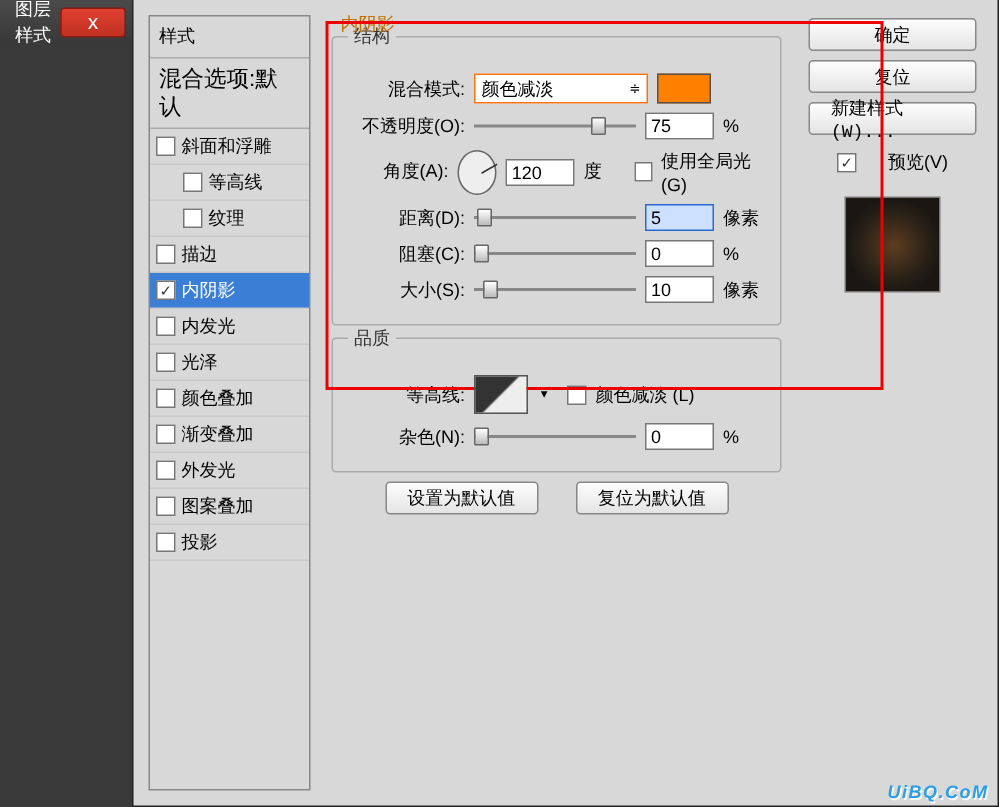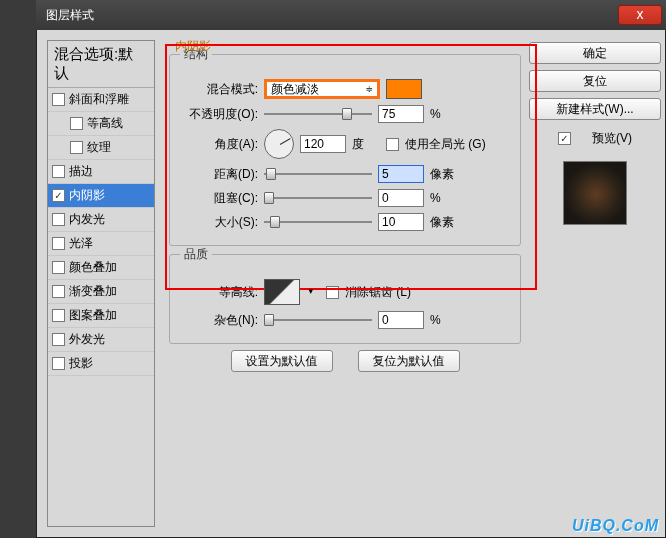--- a/index.html
+++ b/index.html
@@ -1,68 +1,69 @@
 <!DOCTYPE html>
 <html><head>
 <meta charset="utf-8">
 <style>
 * { box-sizing: border-box; margin: 0; padding: 0; font-family: "Microsoft YaHei", sans-serif; font-size: 12px; }
 body { background: #f0f0f0; width: 666px; height: 538px; overflow: hidden; }
-.dialog { width: 666px; height: 538px; background: #3a3a3a; display: flex; flex-direction: column; padding-left: 36px; }
+.dialog { width: 666px; height: 538px; background: #3a3a3a; display: flex; flex-direction: row; }
 .titlebar { height: 30px; background: linear-gradient(#4a4a4a, #383838); display: flex; align-items: center; padding: 0 4px 0 10px; color: #fff; }
 .titlebar-title { flex: 1; }
 .close-btn { width: 44px; height: 20px; background: linear-gradient(#e04030, #c03020); border: 1px solid #8a1a12; border-radius: 3px; color: #fff; text-align: center; line-height: 16px; font-size: 14px; }
 .body { flex: 1; background: #d8d8d8; display: flex; padding: 10px 10px 10px 10px; gap: 6px; position: relative; border: 1px solid #222; border-top: none; }
 .left-panel { width: 108px; background: #d8d8d8; border: 1px solid #888; }
 .left-head { padding: 5px 6px; border-bottom: 1px solid #aaa; }
 .left-sub { padding: 4px 6px; border-bottom: 1px solid #aaa; font-size: 15px; }
 .style-row { display: flex; align-items: center; padding: 3px 4px; gap: 4px; border-bottom: 1px solid #c8c8c8; }
 .style-row.selected { background: #3a7ed6; color: #fff; }
 .style-row.sub { padding-left: 22px; }
 .cb { width: 13px; height: 13px; border: 1px solid #777; background: #fff; display: inline-flex; align-items: center; justify-content: center; font-size: 10px; color: #333; }
 .cb.checked::after { content: "✓"; }
 .mid-panel { flex: 1; position: relative; padding: 6px 8px; }
 .highlight-box { position: absolute; left: 4px; top: 4px; width: 372px; height: 246px; border: 2px solid #e00; pointer-events: none; }
 .section-label { position: absolute; left: 14px; top: -2px; color: #c07000; font-size: 12px; }
 fieldset { border: 1px solid #aaa; border-radius: 3px; padding: 10px 10px 8px 10px; }
 legend { padding: 0 4px; color: #333; }
 .row { display: flex; align-items: center; margin: 6px 0; gap: 6px; }
 .row-label { width: 78px; text-align: right; }
-.dropdown { width: 116px; height: 20px; border: 3px solid #f97316; background: #fff; padding: 1px 4px; display: flex; align-items: center; justify-content: space-between; }
+.dropdown { width: 116px; height: 20px; border: 1px solid #f97316; background: #fff; padding: 1px 4px; display: flex; align-items: center; justify-content: space-between; }
 .dropdown .arr { font-size: 9px; }
 .swatch { width: 36px; height: 20px; background: #ff7f00; border: 1px solid #555; }
 .slider { position: relative; width: 108px; height: 14px; }
 .slider-track { position: absolute; top: 6px; left: 0; right: 0; height: 2px; background: #888; }
 .slider-thumb { position: absolute; top: 1px; width: 10px; height: 12px; background: linear-gradient(#fff,#bbb); border: 1px solid #666; border-radius: 1px; }
 .numbox { width: 46px; height: 18px; border: 1px solid #777; background: #fff; padding: 1px 3px; text-align: left; }
 .numbox.active { border: 1px solid #2a6ad0; background: #cde0ff; }
 .unit { min-width: 28px; }
 .angle-widget { width: 30px; height: 30px; border: 1px solid #666; border-radius: 50%; background: #eee; position: relative; }
 .angle-widget::after { content: ""; position: absolute; width: 12px; height: 1px; background: #333; top: 14px; left: 15px; transform-origin: left center; transform: rotate(-30deg); }
 .contour-swatch { width: 36px; height: 26px; border: 1px solid #555; background: linear-gradient(135deg, #333 0%, #333 48%, #eee 52%, #eee 100%); position: relative; }
 .contour-swatch .carr { position: absolute; right: -14px; top: 6px; font-size: 9px; }
 .btn { height: 22px; border: 1px solid #888; background: linear-gradient(#fdfdfd,#e4e4e4); border-radius: 3px; padding: 0 14px; display: inline-flex; align-items: center; justify-content: center; }
 .btn-row { display: flex; gap: 25px; justify-content: center; margin-top: 6px; }
 .right-panel { width: 120px; display: flex; flex-direction: column; gap: 6px; padding-top: 2px; align-items: center; }
-.right-panel .btn { width: 132px; }
+.right-panel .btn { width: 112px; font-family: Liberation Mono, monospace; }
 .preview-row { display: flex; align-items: center; gap: 21px; margin-top: 4px; }
 .preview-box { width: 64px; height: 64px; border: 1px solid #777; background: radial-gradient(circle at 32px 32px, #5a3a20 2px, #2a2218 22px, #1a1612 32px); margin-top: 8px; }
-.watermark { position: absolute; right: 6px; bottom: 2px; font-size: 16px; font-weight: bold; font-style: italic; color: #2a9fe8; text-shadow: 1px 1px #fff; letter-spacing: 1px; }
+.watermark { position: absolute; right: 6px; bottom: 2px; font-size: 12px; font-weight: bold; font-style: italic; color: #2a9fe8; text-shadow: 1px 1px #fff; letter-spacing: 1px; }
 </style>
 </head>
 <body>
 
 <div class="dialog">
   <div class="titlebar">
     <span class="titlebar-title">图层样式</span>
     <div class="close-btn">x</div>
   </div>
   <div class="body">
 
     <div class="left-panel">
+      <div class="left-head">样式</div>
       <div class="left-sub">混合选项:默认</div>
       <div id="style-list">
           <div class="style-row">
             <span class="cb"></span>
             <span>斜面和浮雕</span>
           </div>
           <div class="style-row sub">
             <span class="cb"></span>
             <span>等高线</span>
           </div>
@@ -89,25 +90,25 @@
           <div class="style-row">
             <span class="cb"></span>
             <span>颜色叠加</span>
           </div>
           <div class="style-row">
             <span class="cb"></span>
             <span>渐变叠加</span>
           </div>
           <div class="style-row">
             <span class="cb"></span>
+            <span>外发光</span>
+          </div>
+          <div class="style-row">
+            <span class="cb"></span>
             <span>图案叠加</span>
-          </div>
-          <div class="style-row">
-            <span class="cb"></span>
-            <span>外发光</span>
           </div>
           <div class="style-row">
             <span class="cb"></span>
             <span>投影</span>
           </div>
         </div>
     </div>
 
     <div class="mid-panel">
       <span class="section-label">内阴影</span>
@@ -177,21 +178,21 @@
 
       <fieldset>
         <legend>品质</legend>
         <div class="row">
           <div class="row-label">等高线:</div>
           <div class="contour-swatch">
               <span class="carr">▾</span>
             </div>
           <span style="width:14px"></span>
           <span class="cb"></span>
-          <span>消除锯齿 (L)</span>
+          <span>颜色减淡 (L)</span>
         </div>
         <div class="row">
           <div class="row-label">杂色(N):</div>
           <div class="slider">
               <div class="slider-track"></div>
               <div class="slider-thumb" style="left:0"></div>
             </div>
           <input class="numbox" value="0" style="">
           <span class="unit">%</span>
         </div>

